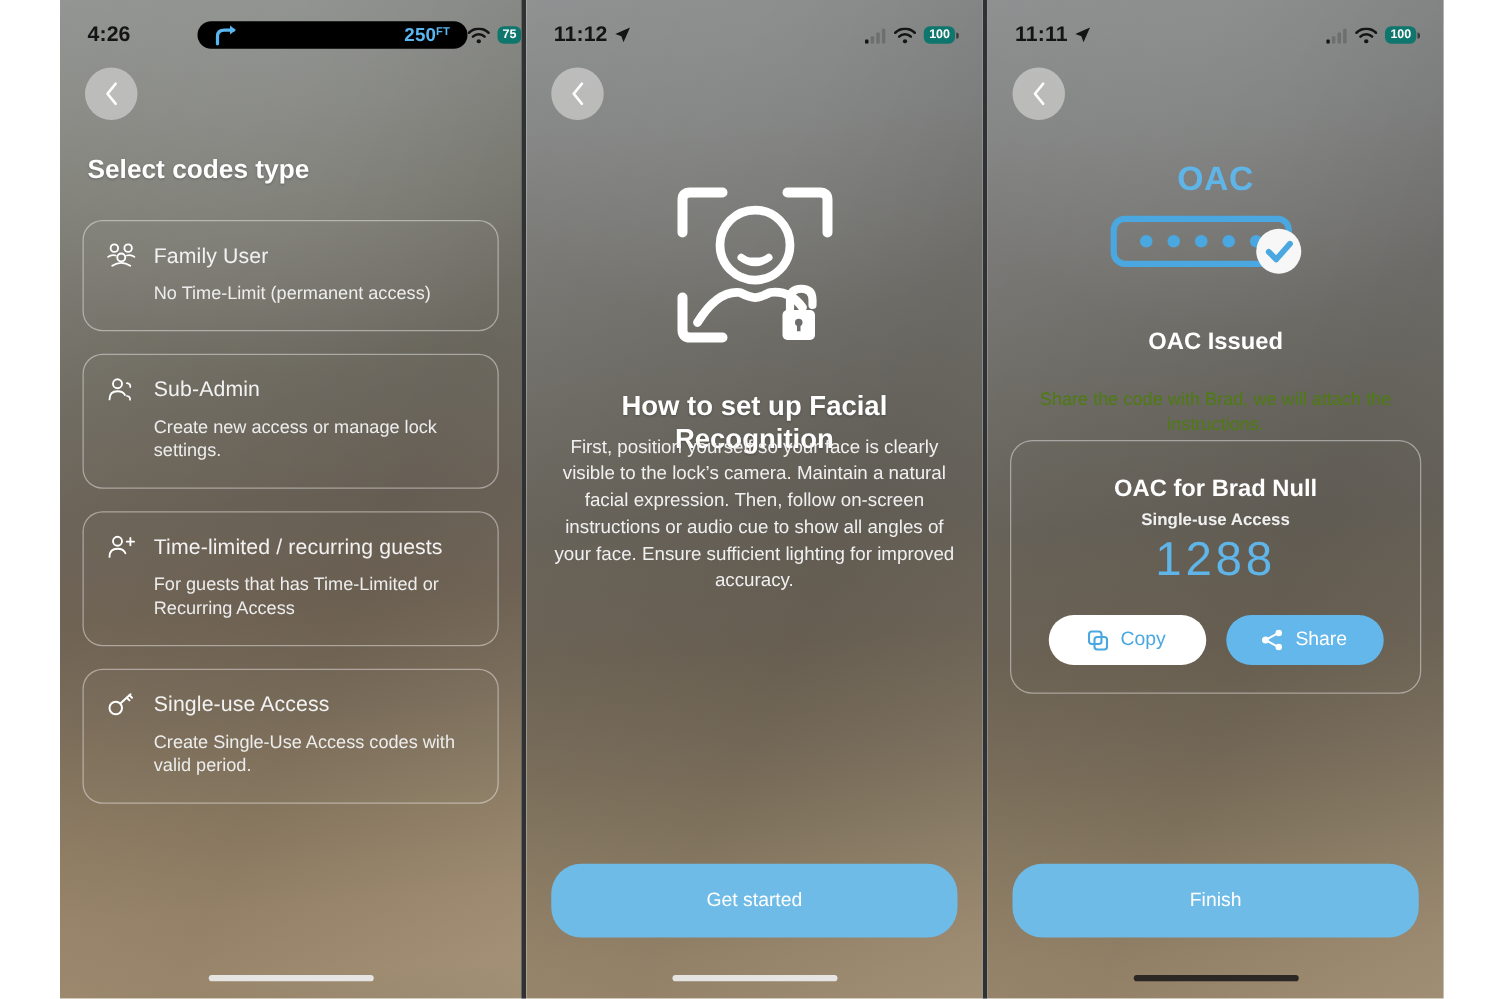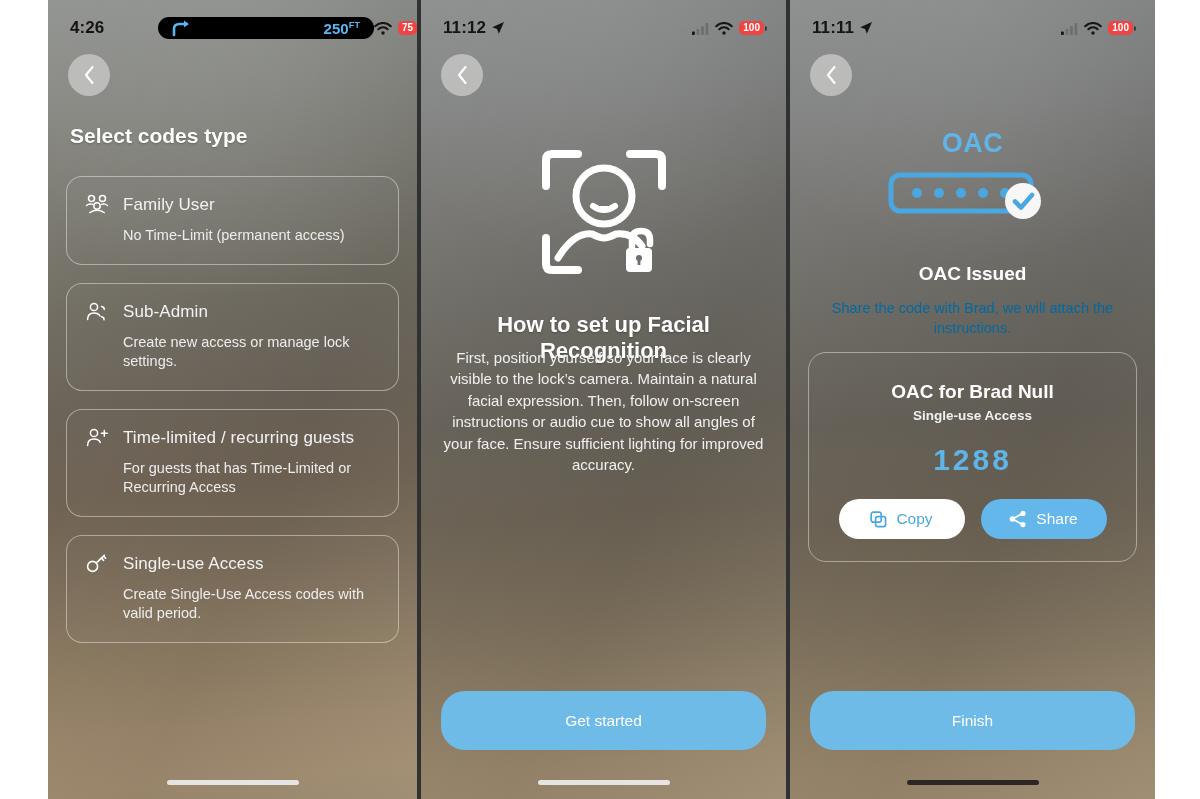--- a/index.html
+++ b/index.html
@@ -109,21 +109,21 @@
     min-width:216px;
   }
   .pill .dist {
     margin-left:auto;
     color:#59b6f0; font-size:15px; font-weight:700;
     display:flex; align-items:flex-start;
   }
   .pill .dist sup { font-size:9px; font-weight:700; line-height:1; position:relative; top:1px; }
 
   .batt {
-    background:#ef4444; color:#fff;
+    background:#0f766e; color:#fff;
     border-radius:5px;
     font-size:10px; font-weight:700;
     padding:2px 4px 2px 4px;
     line-height:1.05;
     letter-spacing:0;
     position:relative;
   }
   .batt:after{
     content:""; position:absolute; right:-3px; top:5px;
     width:2px; height:5px; background:#3a3a3a; border-radius:0 2px 2px 0;
@@ -173,35 +173,35 @@
 
   
   .oac-wrap { position:absolute; top:128px; left:0; right:0; display:flex; flex-direction:column; align-items:center; }
   .oac-label { color:#5fb4e8; font-size:27px; font-weight:600; letter-spacing:0.5px; }
   .oac-badge { margin-top:6px; }
   .oac-issued {
     position:absolute; top:263px; left:0; right:0; text-align:center;
     color:#fff; font-size:19px; font-weight:700;
   }
   .oac-note {
-    position:absolute; top:298px; left:20px; right:20px; text-align:center;
-    color:#0369a1; font-size:14.5px; line-height:1.4;
+    position:absolute; top:310px; left:20px; right:20px; text-align:center;
+    color:#4d7c0f; font-size:14.5px; line-height:1.4;
   }
   .oac-card {
     position:absolute; top:352px; left:18px; right:18px;
     border:1px solid rgba(255,255,255,0.42);
     border-radius:18px;
     padding:28px 20px 22px 20px;
     text-align:center;
   }
   .oac-for { color:#fff; font-size:19px; font-weight:700; }
   .oac-type { color:#f0f0f0; font-size:13.5px; font-weight:700; margin-top:5px; }
   .oac-code {
-    color:#5fb4e8; font-size:30px; font-weight:700;
-    letter-spacing:3px; margin-top:20px;
+    color:#5fb4e8; font-size:38px; font-weight:400;
+    letter-spacing:3px; margin-top:4px;
   }
   .oac-actions { display:flex; gap:16px; justify-content:center; margin-top:22px; }
   .btn-pill {
     height:40px; min-width:126px;
     border-radius:20px;
     display:flex; align-items:center; justify-content:center; gap:9px;
     font-size:15.5px;
   }
   .btn-copy { background:#fff; color:#4aa8e0; }
   .btn-share { background:#63b7ea; color:#fff; }

